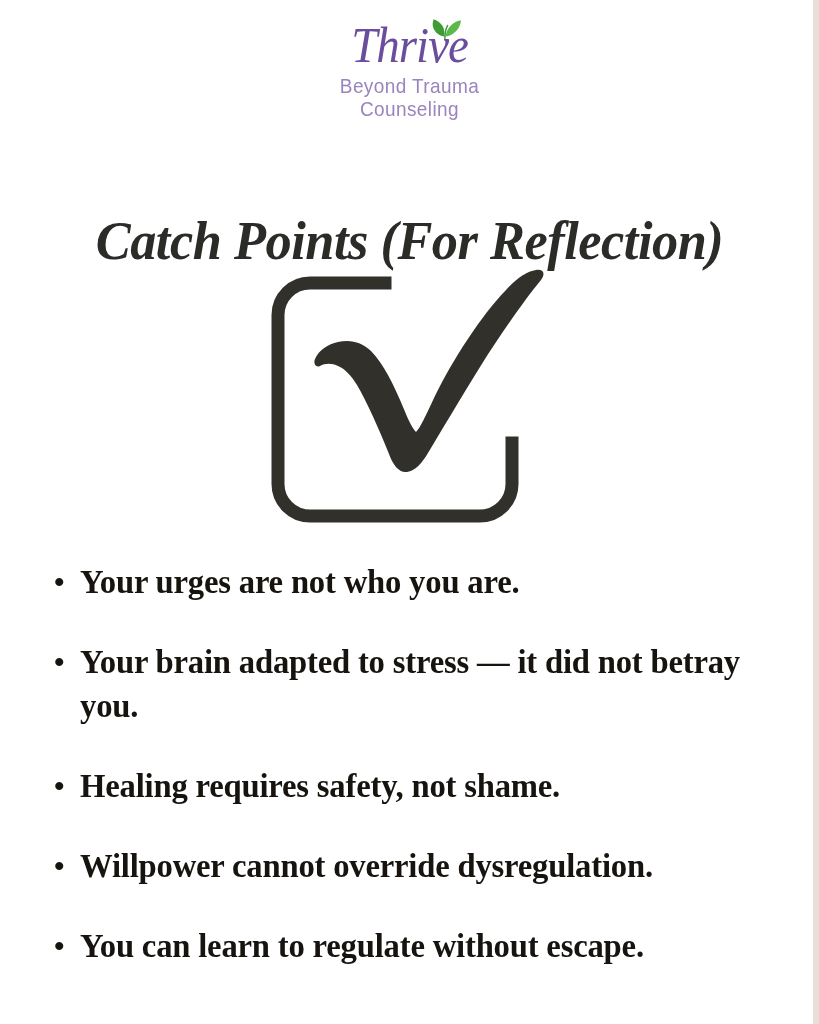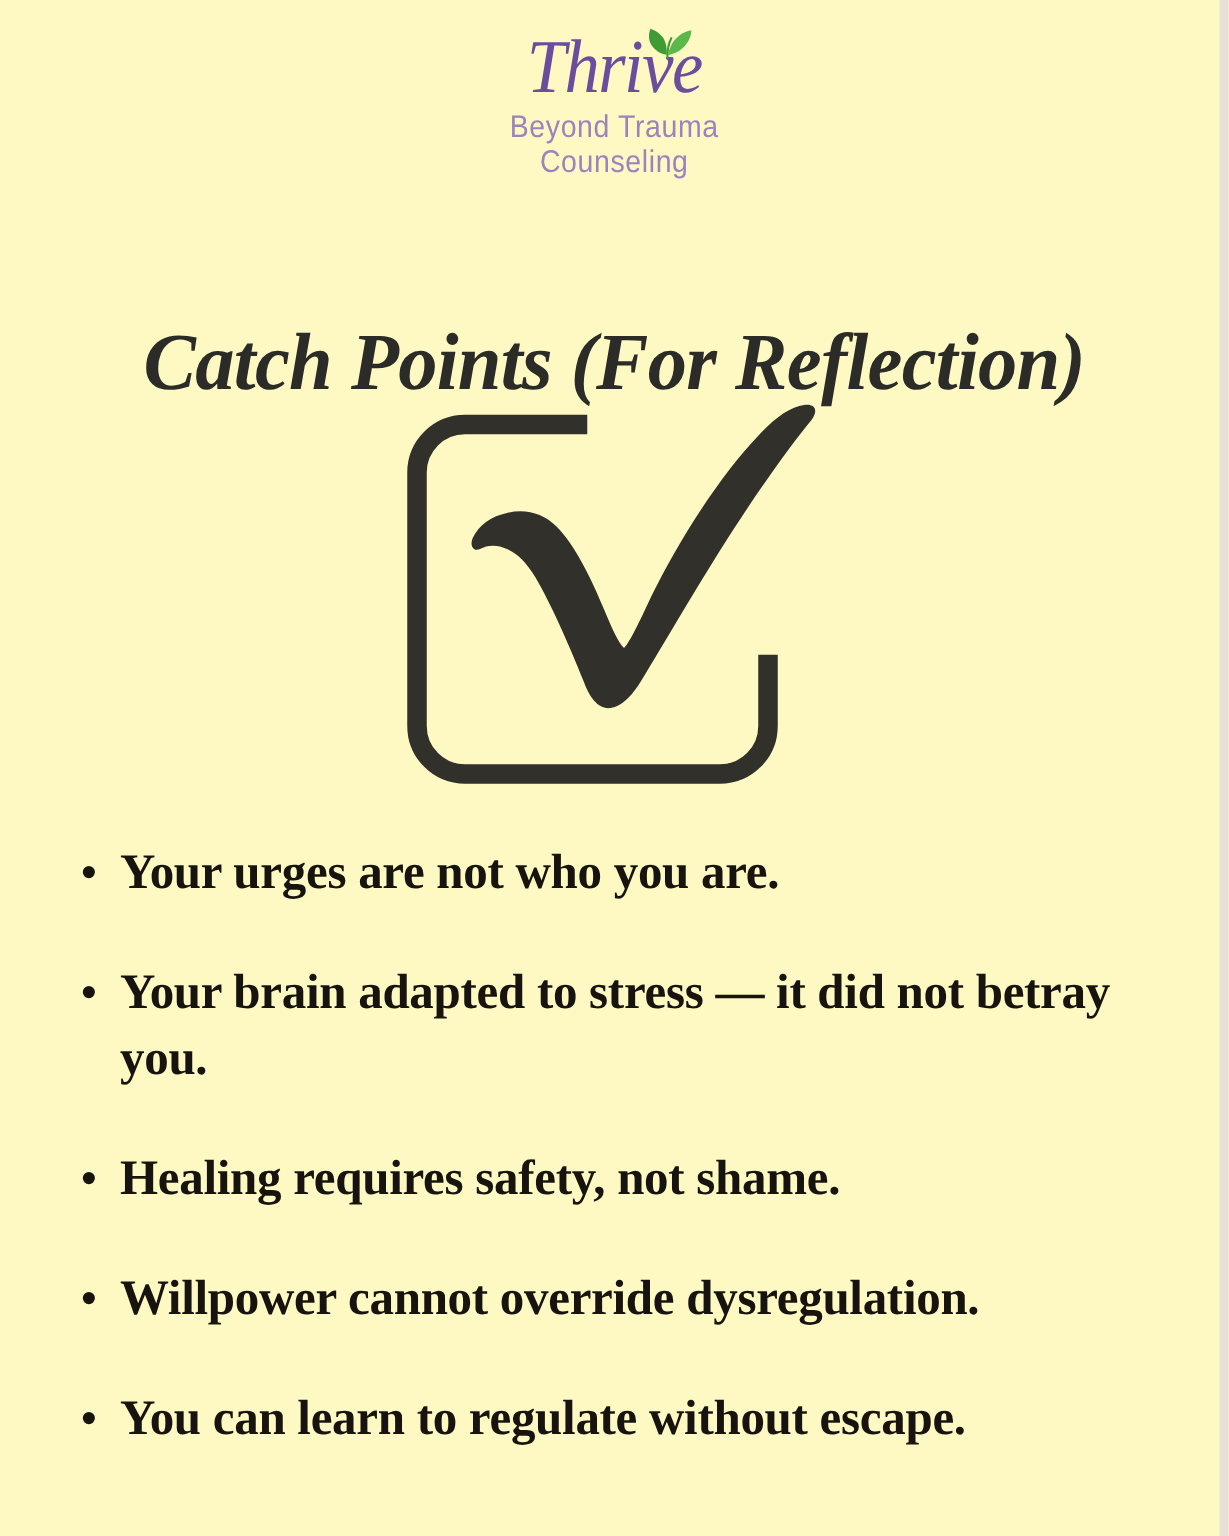--- a/index.html
+++ b/index.html
@@ -12,21 +12,21 @@
     background: #e7e0d7;
     font-family: "Liberation Serif", serif;
     overflow: hidden;
     position: relative;
   }
 
   .poster {
     position: relative;
     width: 813px;
     height: 1024px;
-    background: #fef9c3;
+    background: #ffffff;
     box-sizing: border-box;
   }
 
   
   .logo-block {
     position: absolute;
     top: 16px;
     left: 0;
     width: 819px;
     height: 120px;

